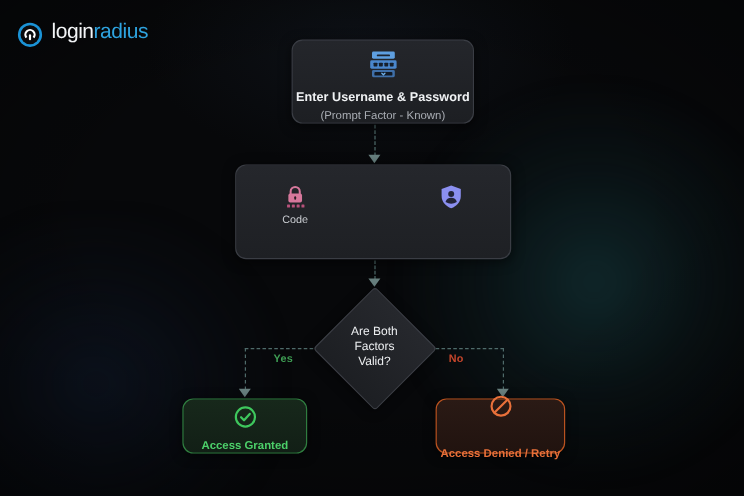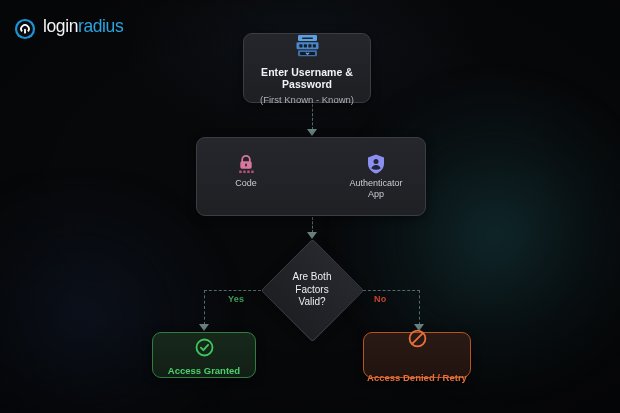--- a/index.html
+++ b/index.html
@@ -54,25 +54,26 @@
   
   .node{
     position:absolute;
     border-radius:9px;
     display:flex; flex-direction:column; align-items:center;
     text-align:center;
   }
 
   
   #node-login{
-    left:243px; top:33px; width:128px; height:70px;
+    left:243px; top:33px; width:152px; height:70px;
     background:linear-gradient(180deg,#24262b 0%,#1d1f23 100%);
     border:1px solid #3a3d44;
     box-shadow:0 2px 10px rgba(0,0,0,0.55);
-    padding-top:0;
+    padding-top:24px;
+    justify-content:flex-end;
   }
   #node-login .title{
     color:#f0f2f4; font-size:10.5px; font-weight:700; letter-spacing:0.05px;
     margin-top:4px;
   }
   #node-login .sub{
     color:#a9adb4; font-size:9.5px; font-weight:400; margin-top:4px;
   }
 
   
@@ -202,21 +203,21 @@
       <rect x="5.3" y="10.2" width="3.2" height="3.2" rx="0.6" fill="#16202c"></rect>
       <rect x="9.8" y="10.2" width="3.2" height="3.2" rx="0.6" fill="#16202c"></rect>
       <rect x="14.3" y="10.2" width="3.2" height="3.2" rx="0.6" fill="#16202c"></rect>
       <rect x="18.8" y="10.2" width="3.2" height="3.2" rx="0.6" fill="#16202c"></rect>
       <rect x="4" y="16.3" width="19" height="6" rx="1.2" fill="#3f6fa8"></rect>
       <rect x="6" y="18" width="15" height="3" rx="0.8" fill="#121a24"></rect>
       <path d="M12.2 19.0 L13.5 20.3 L14.8 19.0" stroke="#6fb0e8" stroke-width="1.1" fill="none" stroke-linecap="round"></path>
     </svg>
   </span>
   <div class="title">Enter Username &amp; Password</div>
-  <div class="sub">(First Known - Known)</div>
+  <div class="sub">(Prompt Factor - Known)</div>
 </div>
 
 <div class="node" id="node-second-factor">
   <div class="methods">
 
     <div class="method">
       <span class="mi">
         <svg width="22" height="22" viewBox="0 0 22 22">
           <path d="M7.2 9 V6.6 a3.8 3.8 0 0 1 7.6 0 V9" stroke="#d7789c" stroke-width="1.7" fill="none" stroke-linecap="round"></path>
           <rect x="5.3" y="8.3" width="11.4" height="7.4" rx="1.6" fill="#d7789c"></rect>
@@ -231,21 +232,20 @@
     </div>
 
     <div class="method">
       <span class="mi">
         <svg width="22" height="22" viewBox="0 0 22 22">
           <path d="M11 1.6 L19 4.6 V10.4 C19 15.3 15.6 19 11 20.6 C6.4 19 3 15.3 3 10.4 V4.6 Z" fill="#8b8ff0"></path>
           <circle cx="11" cy="8.6" r="2.5" fill="#23243a"></circle>
           <path d="M6.3 15.4 a4.9 4.9 0 0 1 9.4 0 a9 9 0 0 1 -9.4 0 Z" fill="#23243a"></path>
         </svg>
       </span>
-      <div class="ml">Authenticator App</div>
     </div>
 
 
   </div>
 </div>
 
 <div id="node-decision">
   <div class="dia"></div>
   <div class="dtext">
     <span>Are Both</span>

